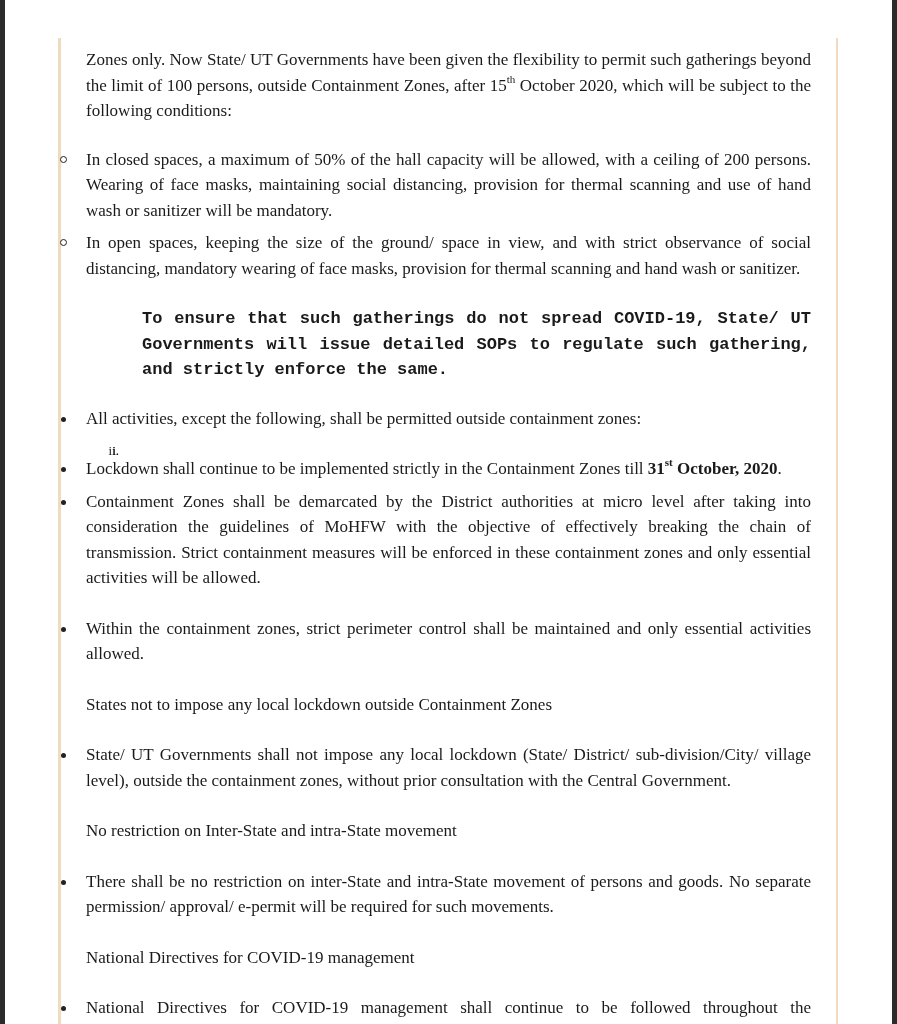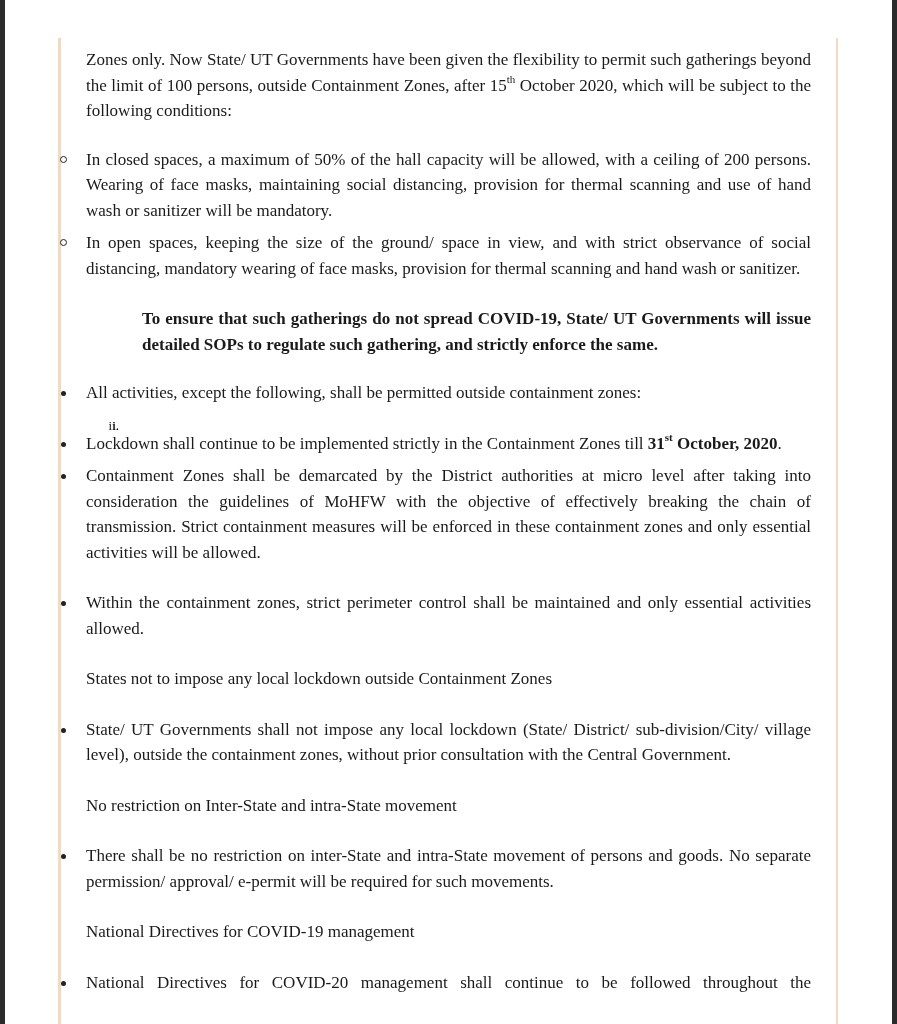--- a/index.html
+++ b/index.html
@@ -69,20 +69,21 @@
       position: absolute;
       left: 0; width: 40px;
       text-align: right;
       font-size: 13px;
     }
     .bold { font-weight: bold; }
     .center-note {
       padding-left: 56px;
       font-weight: bold;
       text-align: justify;
+      font-family: Liberation Mono, monospace;
     }
     .heading { font-weight: normal; }
     sup { font-size: 11px; line-height: 0; position: relative; top: -1px; }
   </style>
 </head>
 <body>
 
 <div class="edge-left"></div>
 <div class="edge-right"></div>
 <div class="rule-left"></div>
@@ -158,16 +159,16 @@
     <span class="bullet"><span class="dot-solid"></span></span>
     <p class="just">There shall be no restriction on inter-State and intra-State movement of persons and goods. No separate permission/ approval/ e-permit will be required for such movements.</p>
   </div>
 
   <div style="height:11px"></div>
 
   <p class="heading">National Directives for COVID-19 management</p>
   <div style="height:11px"></div>
   <div class="block">
     <span class="bullet"><span class="dot-solid"></span></span>
-    <p class="just" style="text-align-last: justify;">National Directives for COVID-20 management shall continue to be followed throughout the</p>
+    <p class="just" style="text-align-last: justify;">National Directives for COVID-19 management shall continue to be followed throughout the</p>
   </div>
 
 </div>
 
 </body></html>

